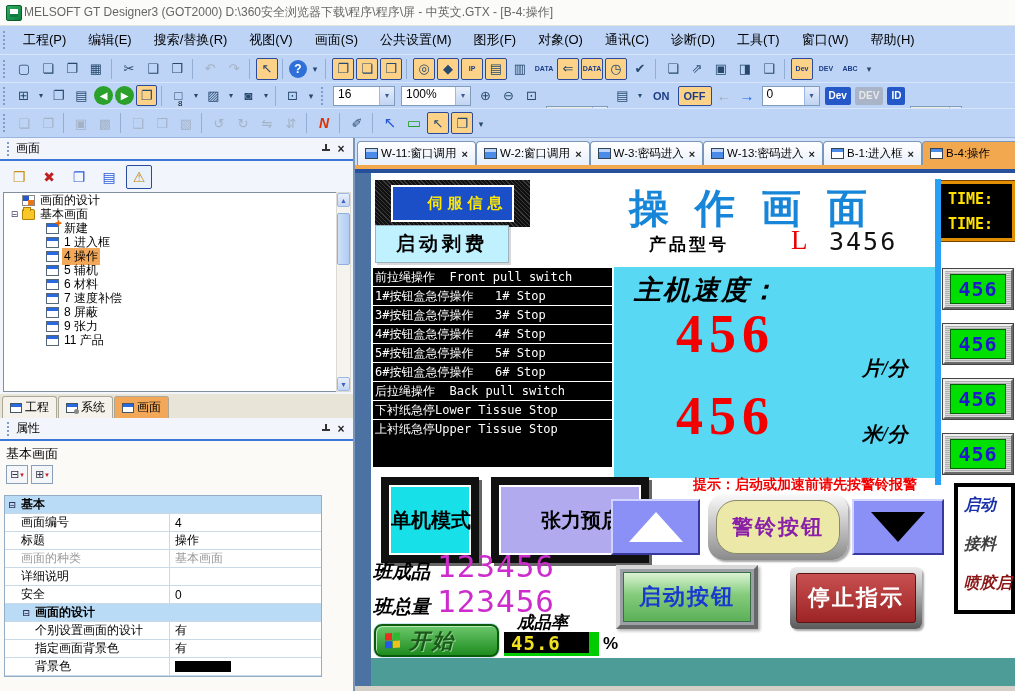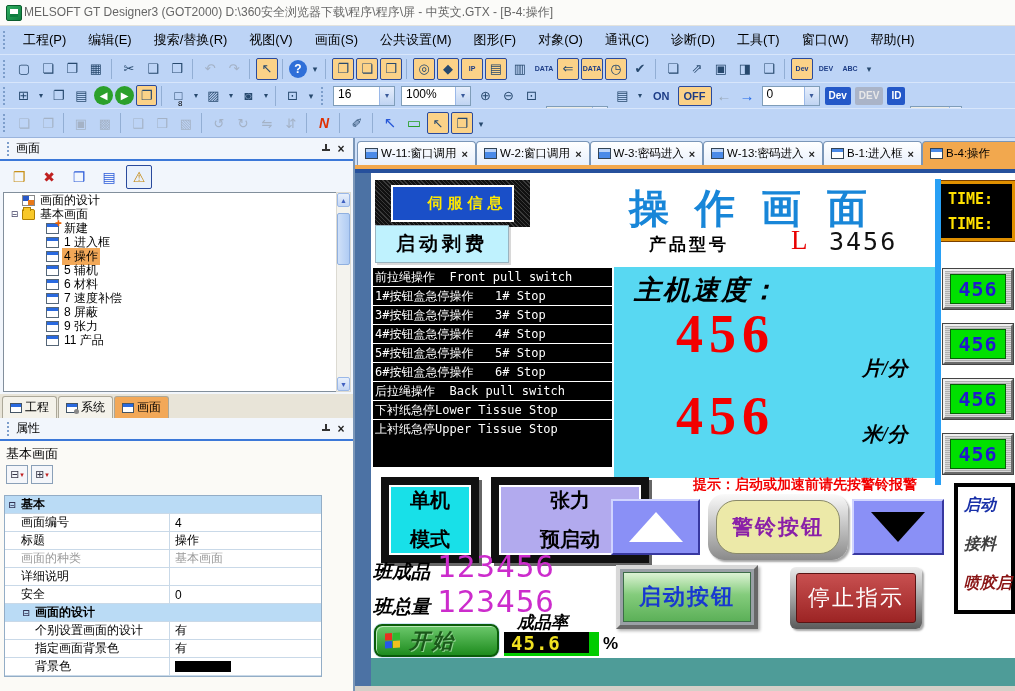--- a/index.html
+++ b/index.html
@@ -151,38 +151,38 @@
   .speed-val.v1 { left:62px; top:40px; }
   .speed-val.v2 { left:62px; top:122px; }
   .speed-unit { position:absolute; font-weight:bold; font-size:20px; font-style:italic; color:#000; }
   .speed-unit.u1 { left:248px; top:88px; }
   .speed-unit.u2 { left:248px; top:154px; }
   .blue-strip { left:564px; top:6px; width:6px; height:306px; background:#28a0f5; }
   .gdisp-col { left:572px; top:96px; width:70px; display:flex; flex-direction:column; gap:15px; }
   .gdisp { width:70px; height:40px; background:#c4c4c4; background-image:repeating-linear-gradient(0deg,#d8d8d8 0 1px,#b0b0b0 1px 2px); border:2px solid; border-color:#f0f0f0 #6a6a6a #6a6a6a #f0f0f0; box-shadow:0 0 0 1px #444; padding:3px 5px; }
   .gdisp-in { width:100%; height:100%; background:#00e000; border:1px solid #056005; color:#2018d0; font-weight:bold; font-size:20px; display:flex; align-items:center; justify-content:center; letter-spacing:1px; }
   .warning-text { left:322px; top:303px; color:#f20000; font-weight:bold; font-size:14px; white-space:nowrap; }
-  .mode-btn { border:8px solid #101010; box-shadow:inset 0 0 0 2px #fff,3px 3px 0 #666; color:#000; font-weight:bold; font-size:20px; line-height:31px; display:flex; flex-direction:column; align-items:center; justify-content:space-between; }
+  .mode-btn { border:8px solid #101010; box-shadow:inset 0 0 0 2px #fff,3px 3px 0 #666; color:#000; font-weight:bold; font-size:20px; line-height:31px; display:flex; flex-direction:row; align-items:center; justify-content:flex-end; }
   .single-btn { left:10px; top:304px; width:98px; height:86px; background:#18e0e8; }
   .tension-btn { left:120px; top:304px; width:158px; height:86px; background:#b2aaee; }
   .arrow-btn { background:#8a90f6; border:2px solid; border-color:#d0d4ff #3838a0 #3838a0 #d0d4ff; display:flex; align-items:center; justify-content:center; }
   .up-btn { left:240px; top:326px; width:89px; height:56px; }
   .down-btn { left:481px; top:326px; width:92px; height:56px; }
   .tri-up { width:0; height:0; border-left:27px solid transparent; border-right:27px solid transparent; border-bottom:30px solid #fff; }
   .tri-down { width:0; height:0; border-left:27px solid transparent; border-right:27px solid transparent; border-top:30px solid #000; }
   .bell-btn { left:337px; top:321px; width:140px; height:66px; border-radius:16px; background:linear-gradient(#fafafa,#8a8a8a); padding:6px 8px; box-shadow:2px 2px 2px rgba(0,0,0,.35); }
   .bell-in { width:100%; height:100%; border-radius:20px; background:#ece9a8; border:1px solid #8a8a6a; color:#8a20a8; font-weight:bold; font-size:21px; display:flex; align-items:center; justify-content:center; letter-spacing:2px; }
   .shift-label { font-weight:bold; font-size:19px; font-style:italic; color:#000; white-space:nowrap; }
   .sl1 { left:2px; top:386px; } .sl2 { left:2px; top:421px; }
   .shift-val { color:#cc2ccc; font-size:31px; line-height:31px; letter-spacing:1px; }
   .sv1 { left:66px; top:378px; } .sv2 { left:66px; top:413px; }
   .startg-btn { left:245px; top:392px; width:142px; height:64px; border:4px solid; border-color:#d8d8d8 #686868 #686868 #d8d8d8; background:#9aa0a6; padding:3px; box-shadow:2px 2px 3px rgba(0,0,0,.3); }
   .startg-in { width:100%; height:100%; background:linear-gradient(180deg,#dcf2d4,#84cc7c 45%,#5cb058); border:1px solid #3c6c48; color:#1838d0; font-weight:bold; font-size:22px; display:flex; align-items:center; justify-content:center; letter-spacing:2px; }
   .stop-btn { left:419px; top:394px; width:132px; height:62px; border-radius:6px; background:linear-gradient(#ececec,#5a5a5a); padding:6px; box-shadow:2px 2px 2px rgba(0,0,0,.35); }
-  .stop-in { width:100%; height:100%; background:linear-gradient(#c85050,#9c2424); border-radius:3px; border:1px solid #5a1414; color:#fff; font-weight:normal; font-size:22px; display:flex; align-items:center; justify-content:center; letter-spacing:2px; }
+  .stop-in { width:100%; height:100%; background:linear-gradient(#c85050,#9c2424); border-radius:3px; border:1px solid #5a1414; color:#fff; font-weight:bold; font-size:22px; display:flex; align-items:center; justify-content:center; letter-spacing:2px; }
   .side-panel { left:583px; top:310px; width:61px; height:131px; border:4px solid #000; background:#fff; padding-top:8px; }
   .sp-row { height:39px; font-weight:bold; font-size:16px; font-style:italic; white-space:nowrap; padding-left:6px; }
   .winstart-btn { left:3px; top:451px; width:125px; height:33px; border-radius:8px; background:linear-gradient(180deg,#6cc86c,#1e8c1e); border:2px solid #0a5c0a; box-shadow:inset 1px 1px 0 #b8e8b8,0 0 0 1px #cfe4f8; display:flex; align-items:center; gap:9px; padding-left:9px; }
   .winflag { width:15px; height:15px; position:relative; transform:skewY(-4deg); }
   .winflag i { position:absolute; width:7px; height:7px; }
   .winflag .f1 { left:0; top:0; background:#e83020; } .winflag .f2 { right:0; top:0; background:#30b830; }
   .winflag .f3 { left:0; bottom:0; background:#2858e8; } .winflag .f4 { right:0; bottom:0; background:#f0c020; }
   .winstart-txt { font-weight:bold; font-style:italic; font-size:21px; color:#1a581a; text-shadow:1px 1px 0 #8cd08c; letter-spacing:2px; }
   .yield-label { left:146px; top:438px; font-weight:bold; font-size:17px; font-style:italic; color:#000; }
   .yield-bar { left:133px; top:459px; width:95px; height:24px; background:#000; border-bottom:3px solid #00cc00; position:absolute; display:flex; align-items:center; }

